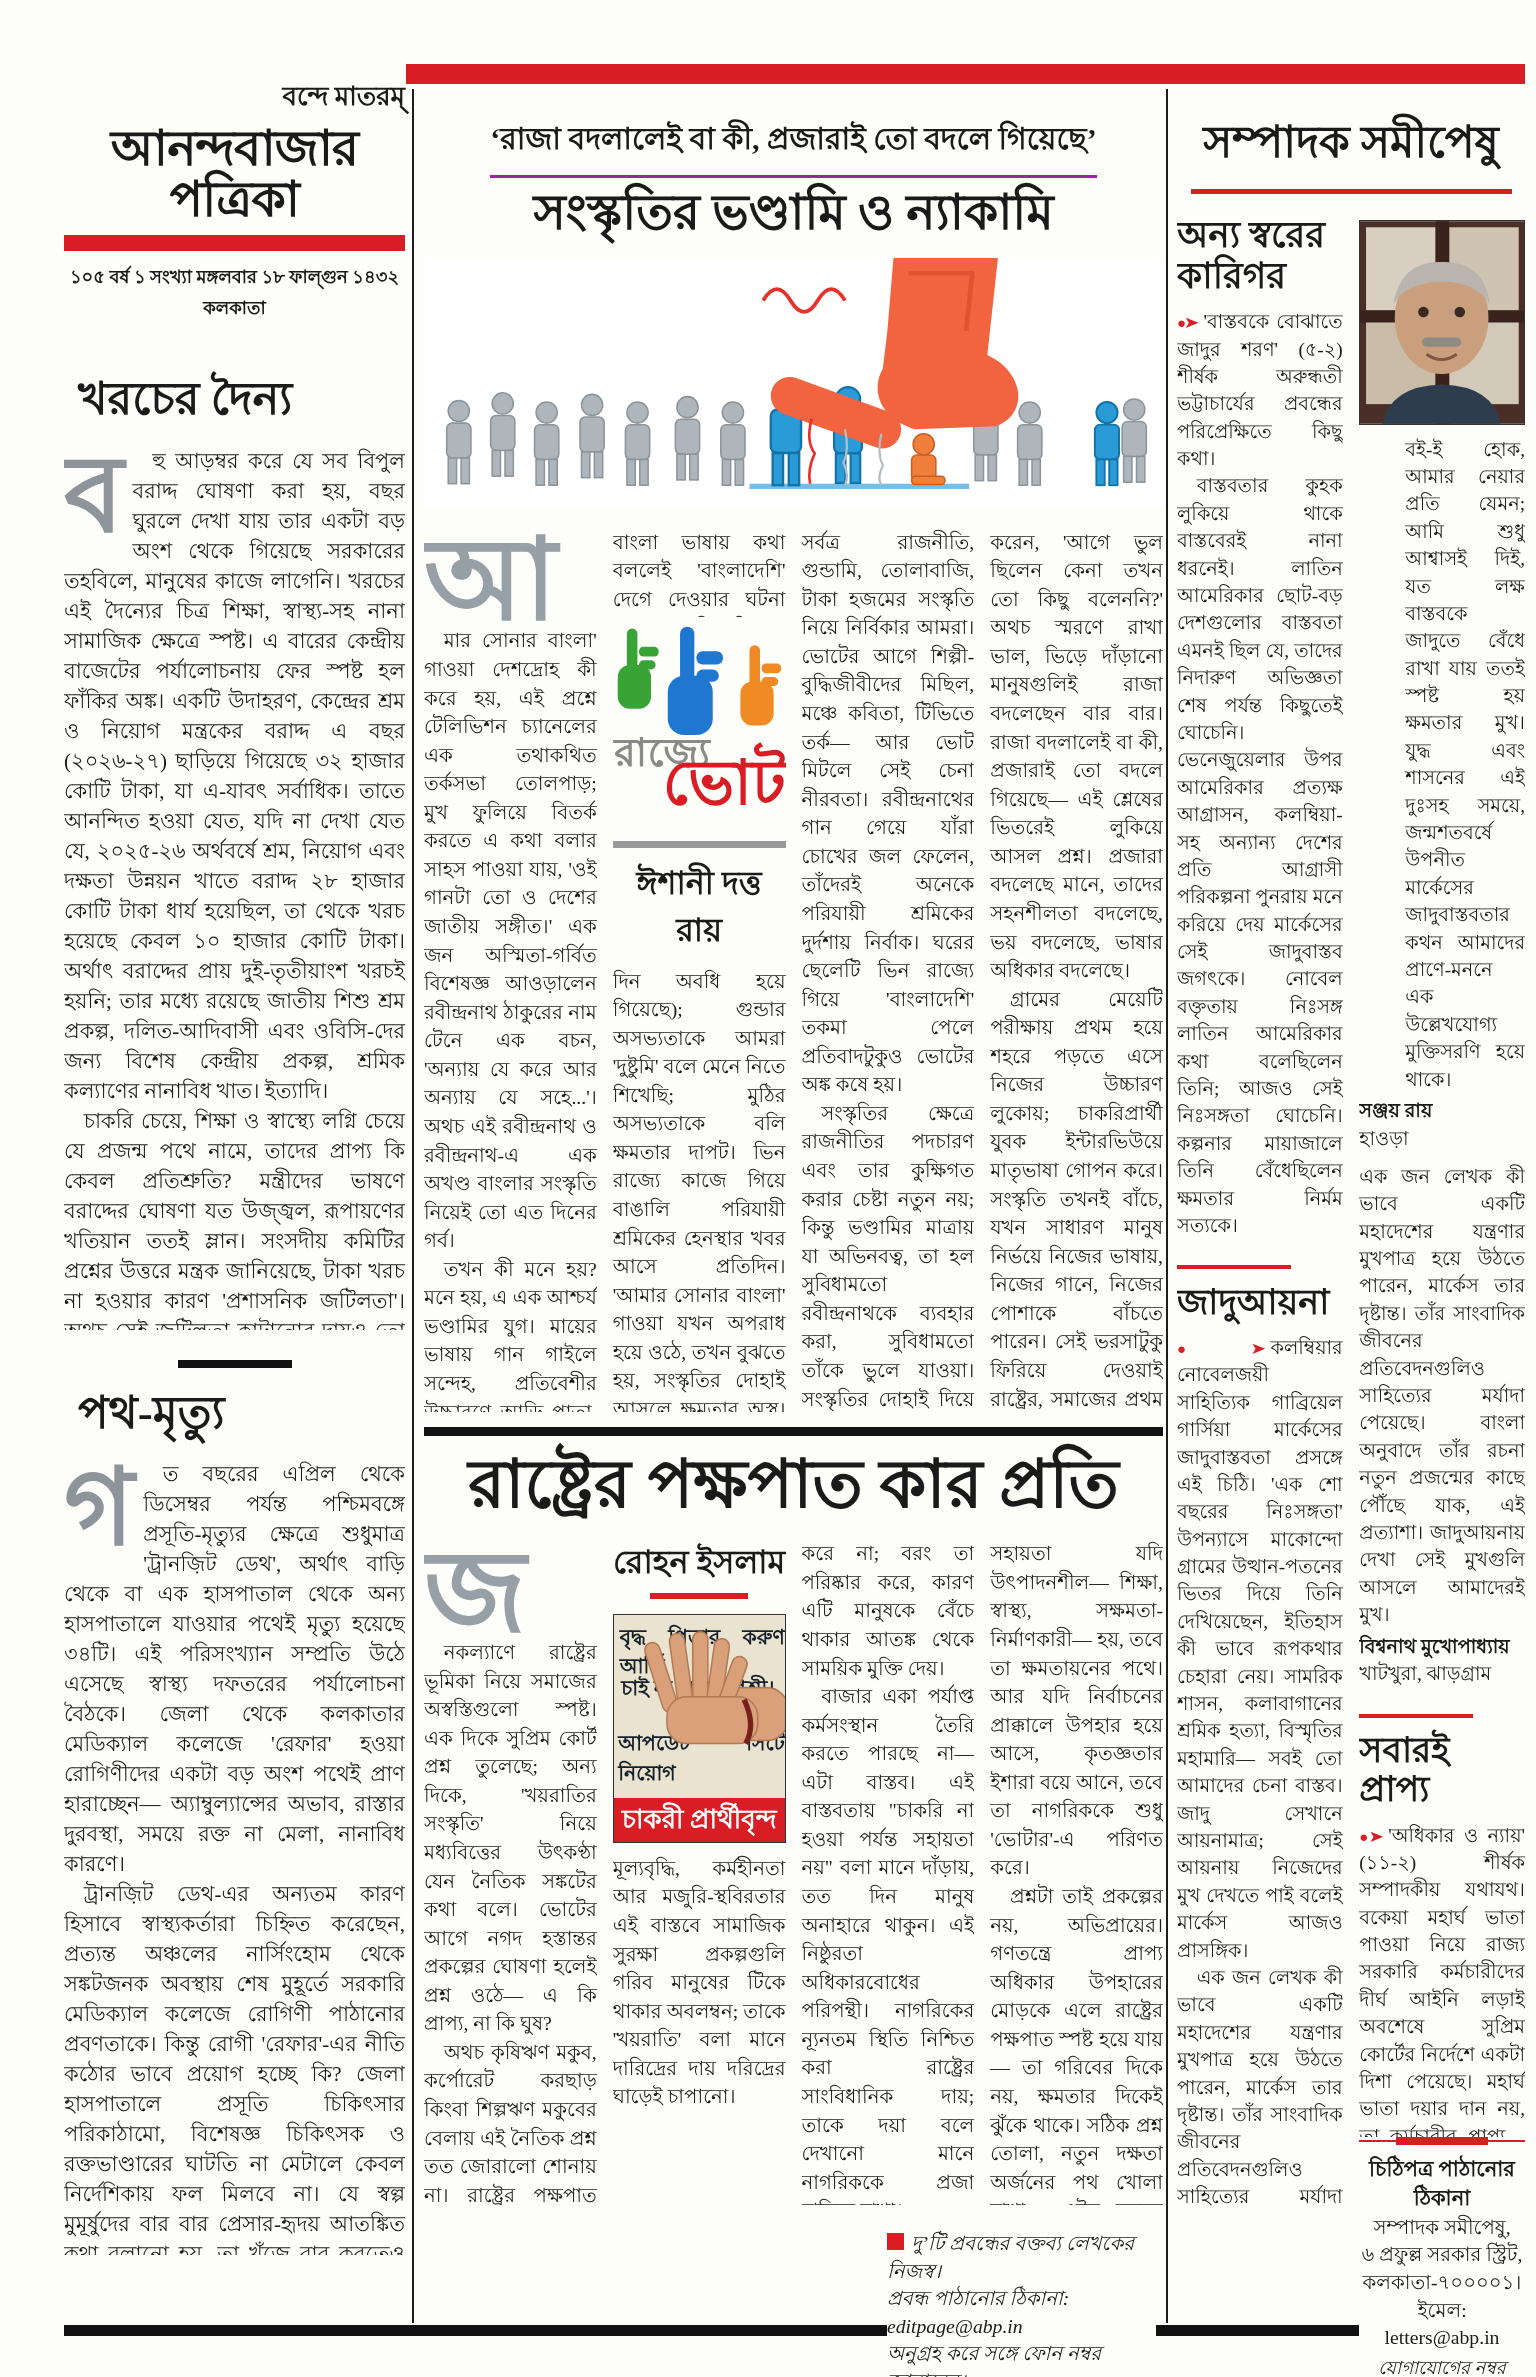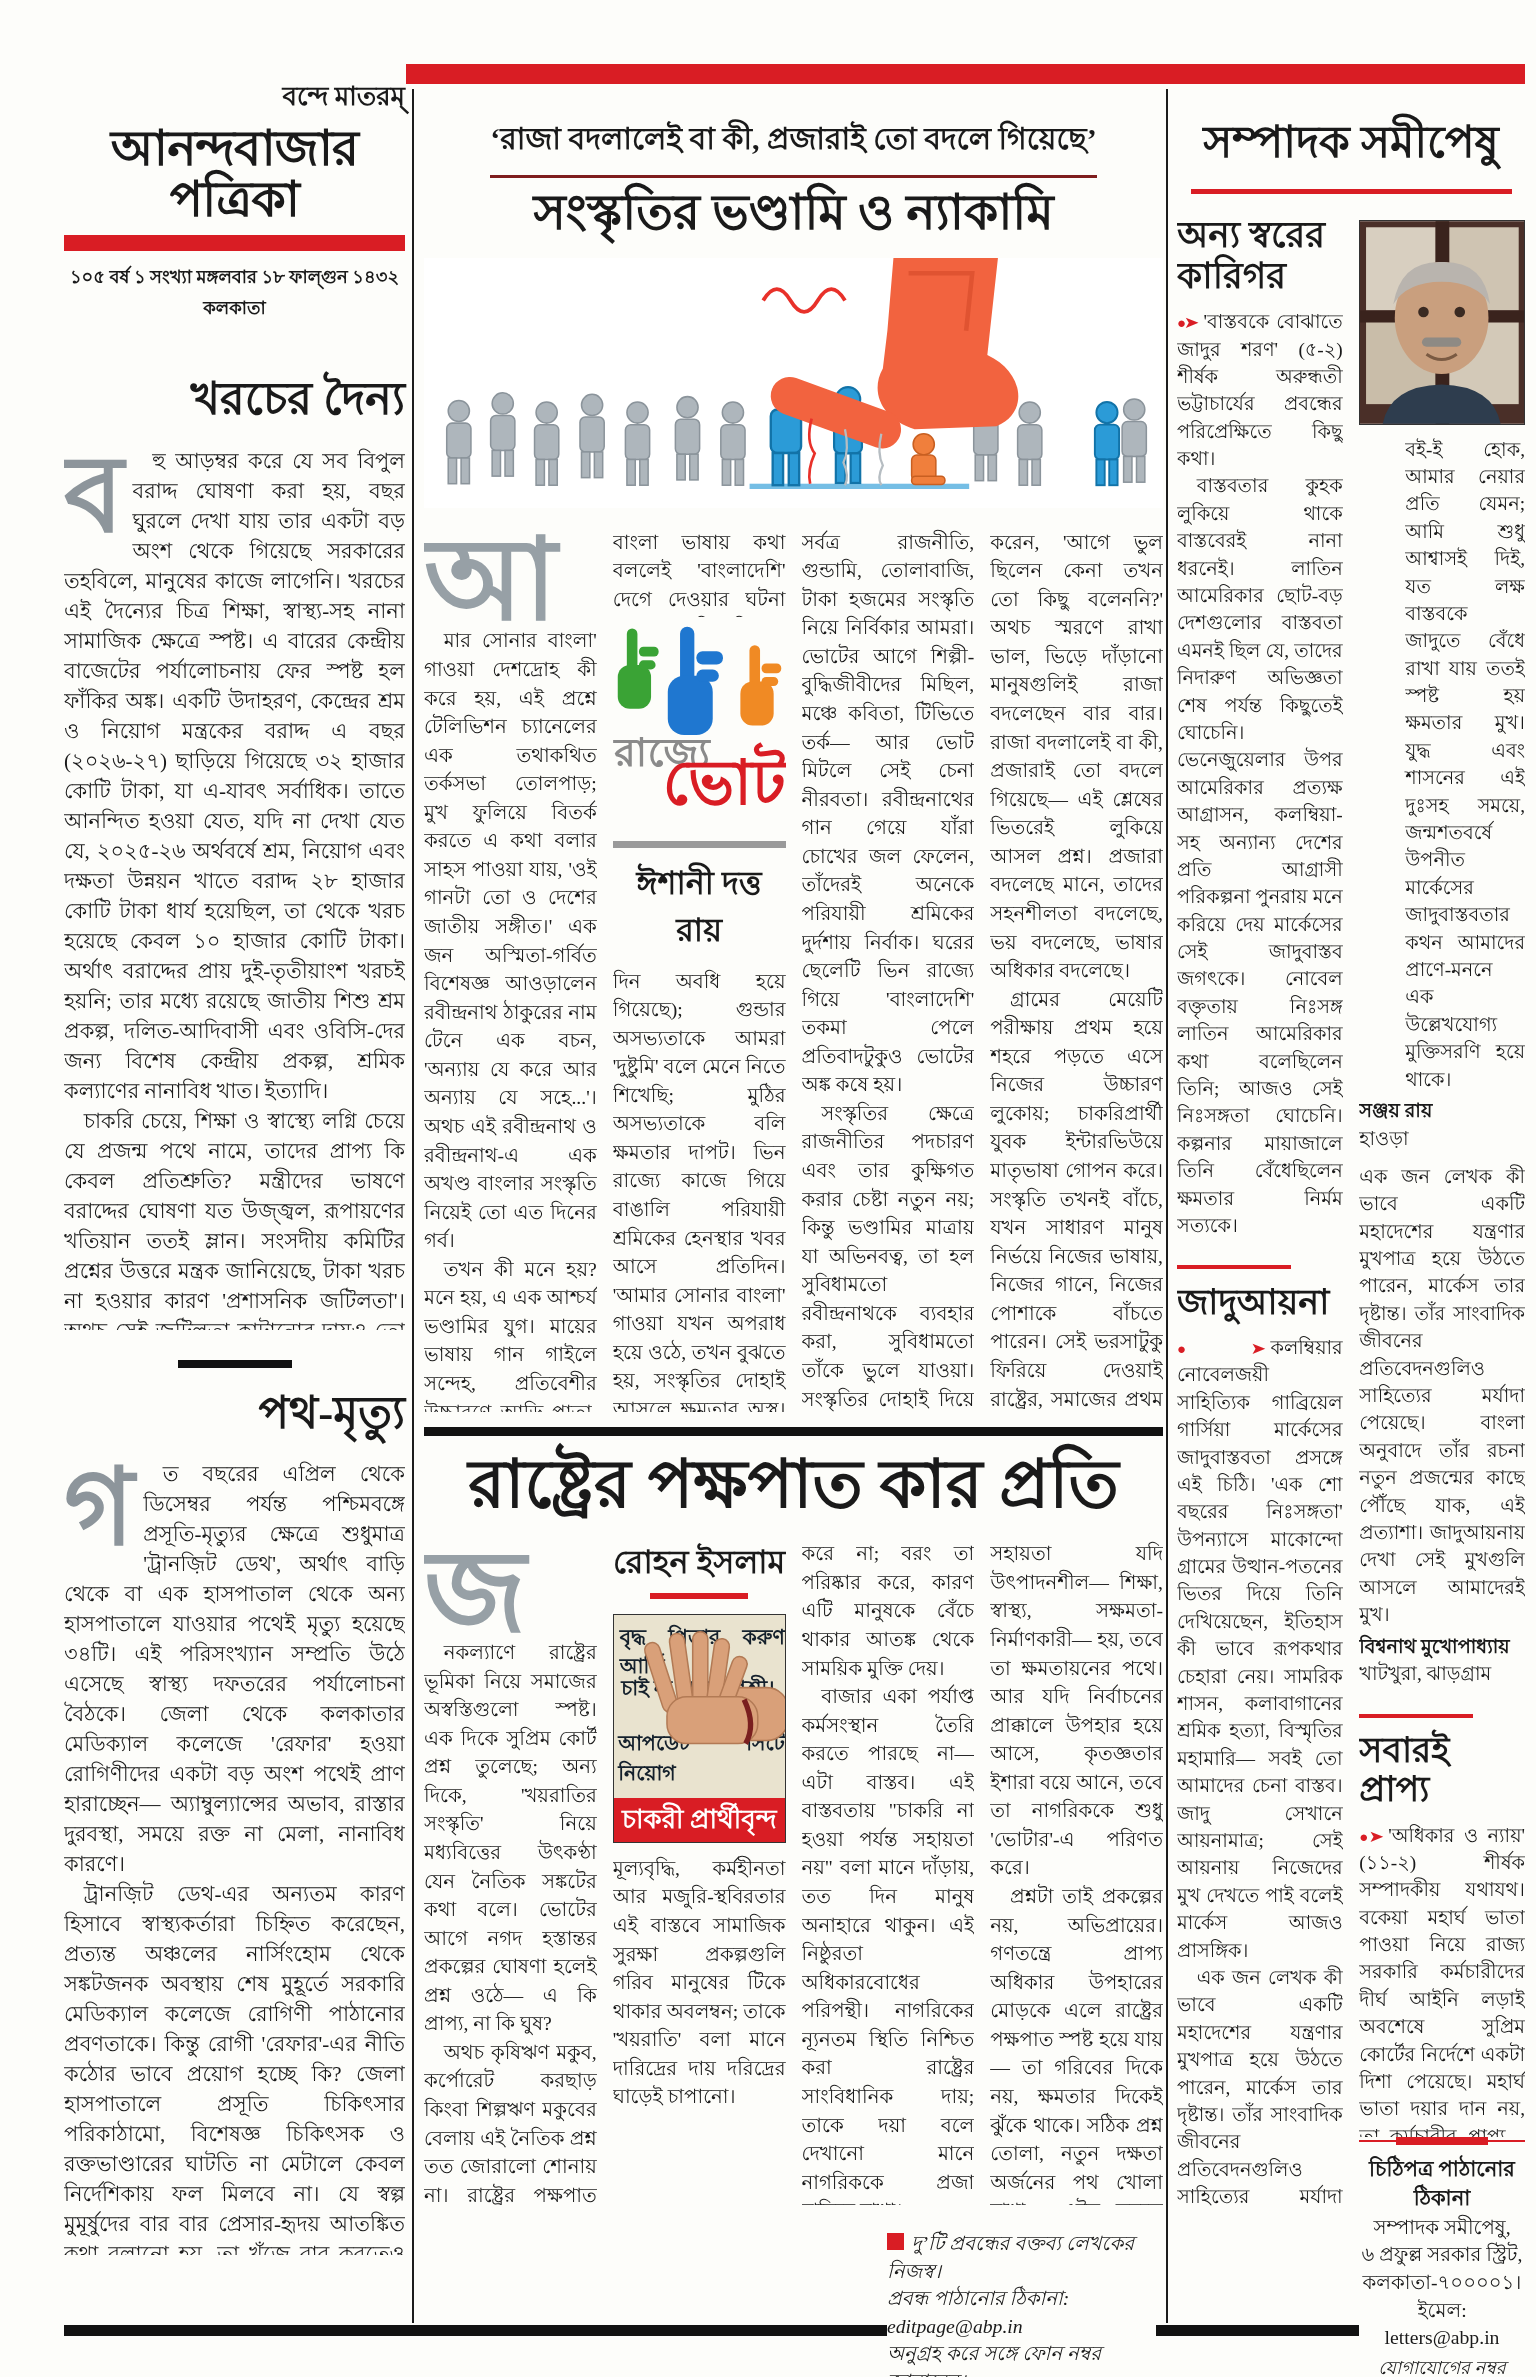--- a/index.html
+++ b/index.html
@@ -12,34 +12,34 @@
   #vrule-right{left:1166px;top:89px;height:2234px;}
   #bottom-bar{position:absolute;left:64px;top:2325px;width:1460px;height:10.6px;background:#121212;}
   #red-top-bar{position:absolute;left:406px;top:64px;width:1119px;height:20.4px;}
   
   #left-col{position:absolute;left:64px;top:76px;width:341px;}
   .masthead{text-align:center;}
   .motto{font-size:26px;font-weight:bold;text-align:right;}
   .paper-title{font-size:49px;font-weight:bold;letter-spacing:-0.8px;line-height:1.05;margin-top:3px;text-align:center;}
   .masthead-redbar{height:16.6px;margin-top:9px;}
   .dateline{font-size:18px;font-weight:bold;margin-top:12px;}
-  .ed-headline{font-size:45px;font-weight:bold;text-align:right;line-height:1.1;margin:0;}
+  .ed-headline{font-size:45px;font-weight:bold;text-align:left;line-height:1.1;margin:14px;}
   #ed1-headline{margin-top:50px;}
   .ed-body{margin-top:21px;font-size:21px;line-height:1.43;text-align:justify;overflow:hidden;}
   #ed1-body{height:884px;}
   #ed2-body{height:796px;}
   .ed-divider{width:114px;height:7.6px;background:#121212;margin:30px auto 21px auto;}
   .dropcap{float:left;font-size:107px;line-height:.82;font-weight:bold;color:#8d959b;
            margin:6px 9px 0 0;}
   .para{margin:0;text-indent:19.7px;}
   .flow > .para:first-child{text-indent:0;}
   
   #center-col{position:absolute;left:424px;top:95px;width:739px;height:2231px;}
   .kicker-wrap{text-align:center;margin-top:19.7px;}
-  .kicker{display:inline-block;font-size:30px;font-weight:bold;border-bottom:3px solid #7f1d1d;
+  .kicker{display:inline-block;font-size:30px;font-weight:bold;border-bottom:3px solid #a21caf;
           padding-bottom:9px;}
   .main-headline{font-size:49px;font-weight:bold;text-align:center;line-height:1.02;margin:10.6px 0 0 0;}
   #illustration{display:block;margin-top:19.7px;}
   .col-row{display:flex;gap:16px;margin-top:19.7px;}
   .art-col{width:173px;font-size:19.7px;line-height:1.45;text-align:justify;overflow:hidden;}
   #a1-row .art-col{height:884px;}
   #a2-row .art-col{height:666px;}
   .dropcap-main{float:left;font-size:114px;line-height:.8;font-weight:bold;color:#97a0a6;
                 margin:7.6px 7.6px 0 0;}
   

